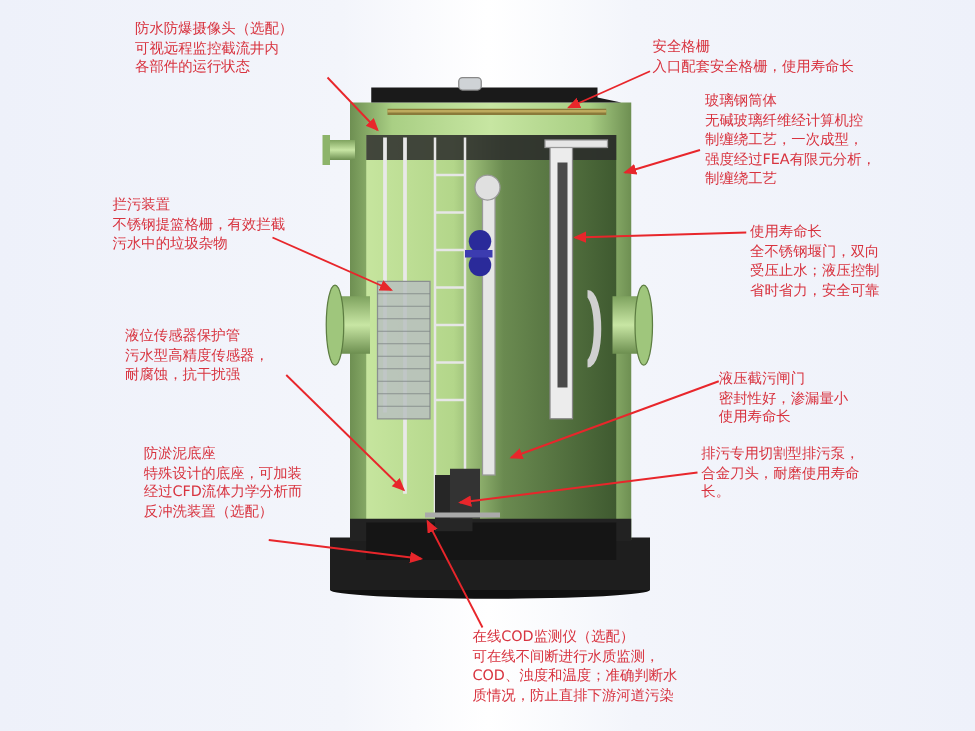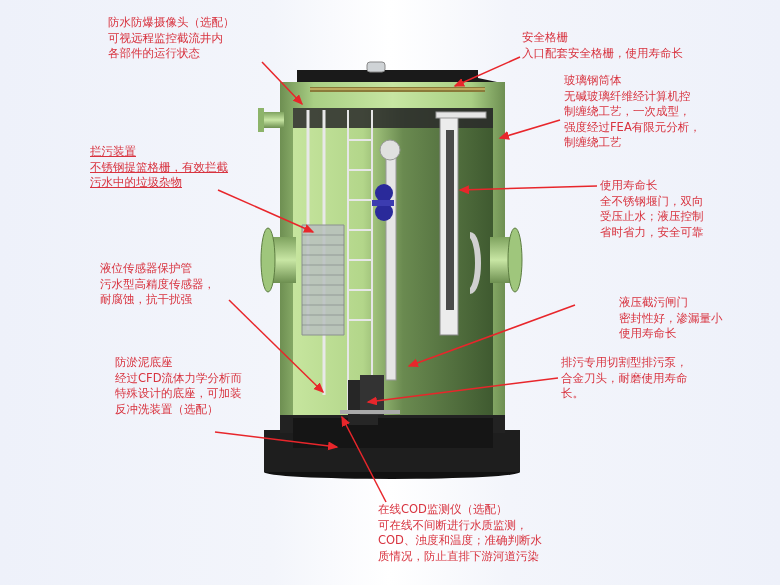--- a/index.html
+++ b/index.html
@@ -148,55 +148,55 @@
 </div>
 
 <div class="label" style="left:564px;top:73px;">
   <span class="t">玻璃钢筒体</span>
   <span class="t">无碱玻璃纤维经计算机控</span>
   <span class="t">制缠绕工艺，一次成型，</span>
   <span class="t">强度经过FEA有限元分析，</span>
   <span class="t">制缠绕工艺</span>
 </div>
 
-<div class="label" style="left:90px;top:144px;text-decoration:underline;">
+<div class="label" style="left:90px;top:156px;">
   <span class="t">拦污装置</span>
   <span class="t">不锈钢提篮格栅，有效拦截</span>
   <span class="t">污水中的垃圾杂物</span>
 </div>
 
 <div class="label" style="left:600px;top:178px;">
   <span class="t">使用寿命长</span>
   <span class="t">全不锈钢堰门，双向</span>
   <span class="t">受压止水；液压控制</span>
   <span class="t">省时省力，安全可靠</span>
 </div>
 
 <div class="label" style="left:100px;top:261px;">
   <span class="t">液位传感器保护管</span>
   <span class="t">污水型高精度传感器，</span>
   <span class="t">耐腐蚀，抗干扰强</span>
 </div>
 
-<div class="label" style="left:575px;top:295px;margin-left:44px;">
+<div class="label" style="left:575px;top:295px;">
   <span class="t">液压截污闸门</span>
   <span class="t">密封性好，渗漏量小</span>
   <span class="t">使用寿命长</span>
 </div>
 
 <div class="label" style="left:561px;top:355px;">
   <span class="t">排污专用切割型排污泵，</span>
   <span class="t">合金刀头，耐磨使用寿命</span>
   <span class="t">长。</span>
 </div>
 
 <div class="label" style="left:115px;top:355px;">
   <span class="t">防淤泥底座</span>
+  <span class="t">特殊设计的底座，可加装</span>
   <span class="t">经过CFD流体力学分析而</span>
-  <span class="t">特殊设计的底座，可加装</span>
   <span class="t">反冲洗装置（选配）</span>
 </div>
 
 <div class="label" style="left:378px;top:502px;">
   <span class="t">在线COD监测仪（选配）</span>
   <span class="t">可在线不间断进行水质监测，</span>
   <span class="t">COD、浊度和温度；准确判断水</span>
   <span class="t">质情况，防止直排下游河道污染</span>
 </div>
 

